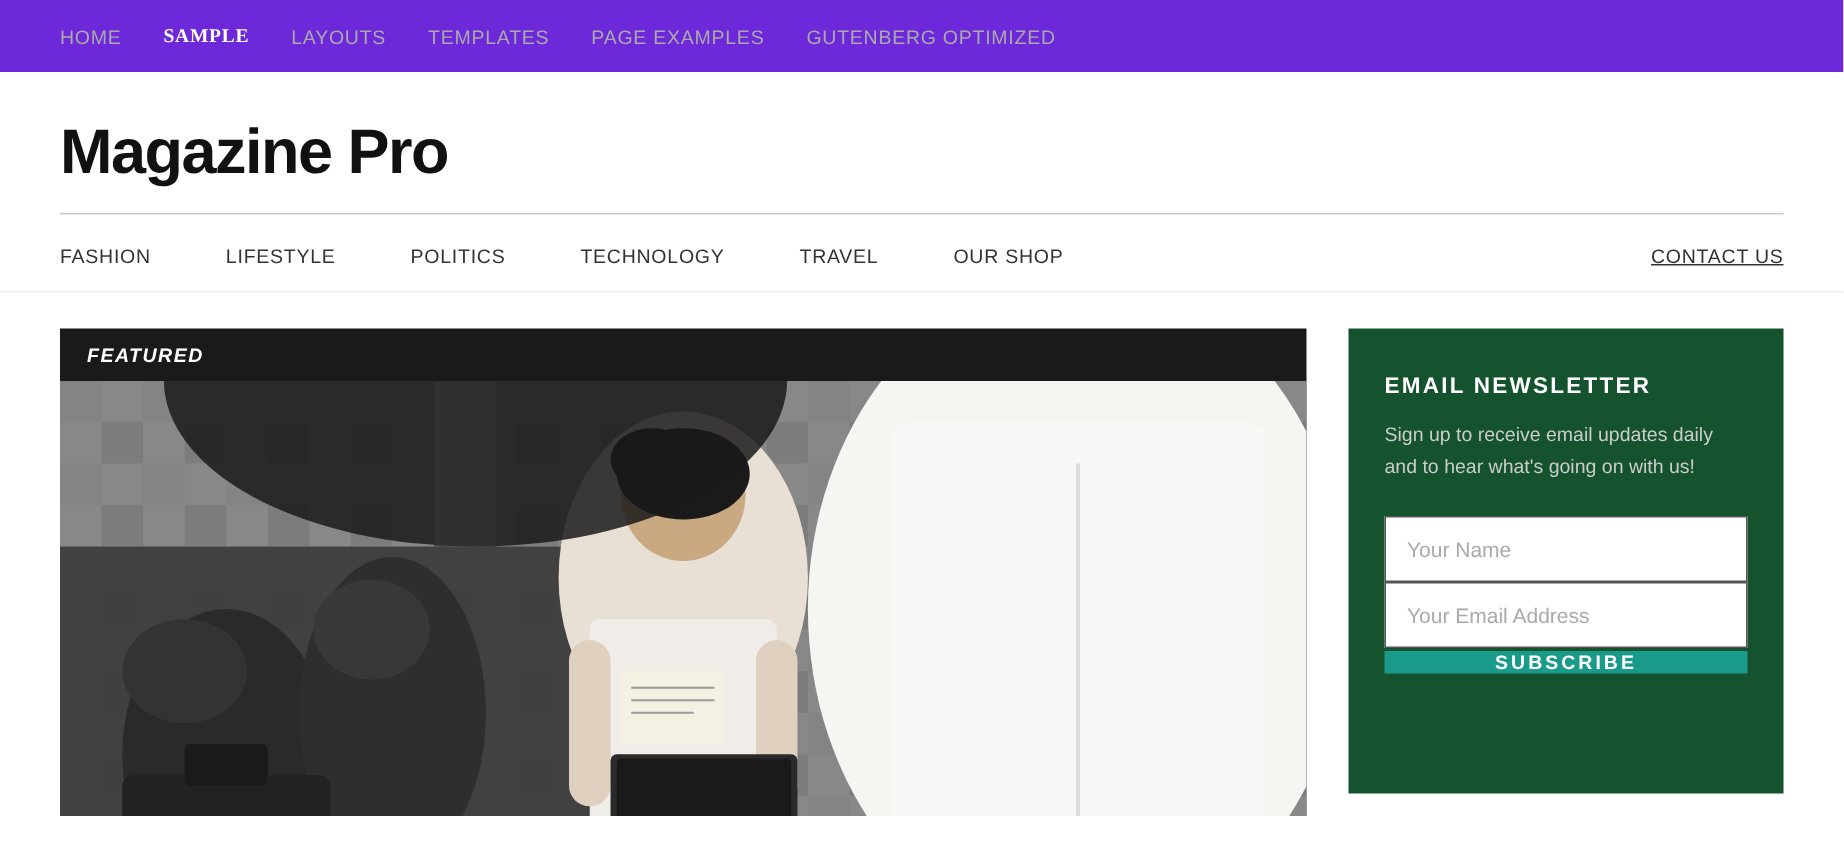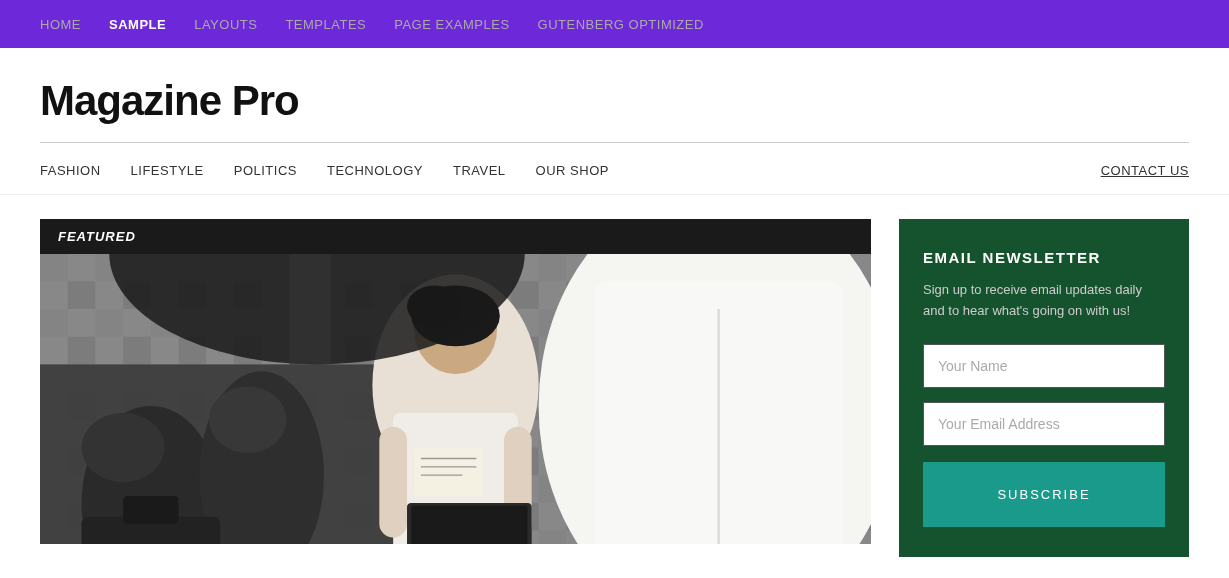--- a/index.html
+++ b/index.html
@@ -17,20 +17,21 @@
       color: #aaa;
       text-decoration: none;
       font-size: 13px;
       margin-right: 28px;
       letter-spacing: 0.5px;
       text-transform: uppercase;
     }
     .top-nav a.active {
       color: #fff;
       font-weight: bold;
+      font-family: Liberation Serif, serif;
     }
 
     
     .site-header {
       padding: 30px 40px 4px 40px;
     }
     .site-title {
       font-size: 42px;
       font-weight: 900;
       color: #111;
@@ -48,20 +49,21 @@
       padding: 0 40px;
       display: flex;
       align-items: center;
       height: 48px;
       border-bottom: 1px solid #eee;
     }
     .secondary-nav .nav-links {
       display: flex;
       align-items: center;
       flex: 1;
+      gap: 20px;
     }
     .secondary-nav a {
       color: #333;
       text-decoration: none;
       font-size: 13px;
       margin-right: 30px;
       text-transform: uppercase;
       letter-spacing: 0.5px;
     }
     .secondary-nav .contact-us {
@@ -129,34 +131,33 @@
       line-height: 1.6;
       margin-bottom: 22px;
     }
     .newsletter-input {
       width: 100%;
       padding: 13px 14px;
       font-size: 14px;
       border: 1px solid #555;
       background: #fff;
       color: #333;
-      margin-bottom: 14px;
       outline: none;
     }
     .newsletter-input::placeholder {
       color: #aaa;
     }
     .subscribe-btn {
       width: 100%;
       background: #1a9a8a;
       color: #fff;
       border: none;
-      padding: 25px;
-      font-size: 13px;
-      font-weight: normal;
+      padding: 0;
+      font-size: 13px;
+      font-weight: bold;
       letter-spacing: 2px;
       text-transform: uppercase;
       cursor: pointer;
       margin-top: 2px;
     }
   </style>
 </head>
 <body>
 
 <nav class="top-nav">

